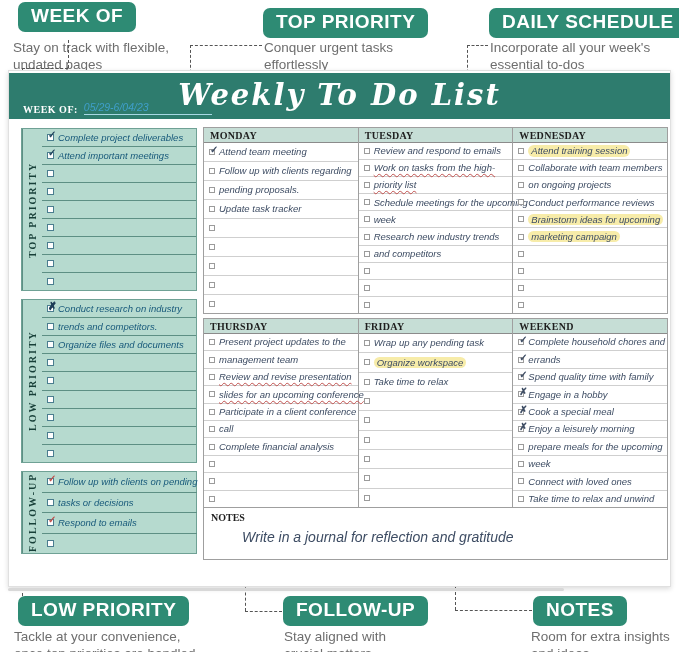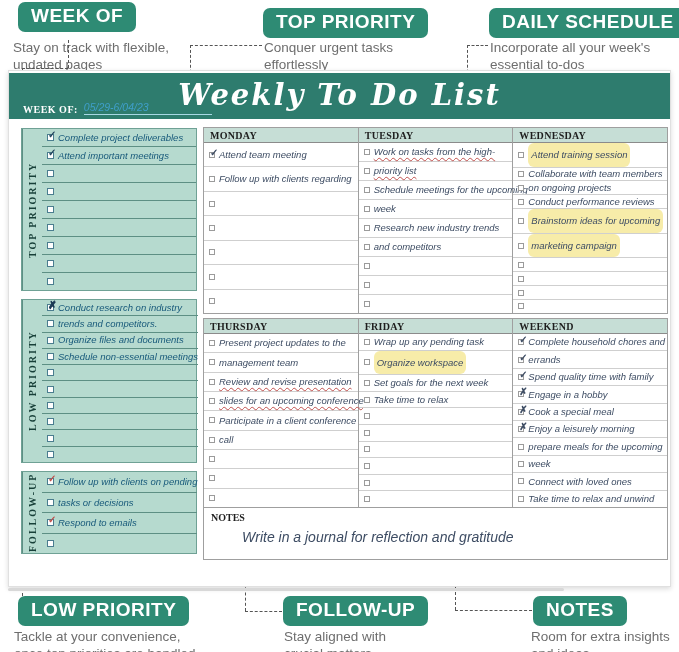--- a/index.html
+++ b/index.html
@@ -51,21 +51,21 @@
 
   
   .box{position:relative;flex:none;width:7px;height:7px;background:#fff;border:1px solid #4a7d8f;}
   .day-row .box{border-color:#9b9b9b;width:6px;height:6px;}
   .mark{position:absolute;left:0px;top:-5px;font-style:normal;font-weight:bold;font-size:10px;line-height:1;}
   .mark-red-check{color:var(--accent-red) !important;}
   .mark-scribble{color:#1c3b55 !important;text-shadow:.6px .6px 0 #1c3b55;}
   .txt{font-style:italic;font-size:9.5px;white-space:nowrap;line-height:1;}
   .deco-red-wavy{text-decoration:underline;text-decoration-style:wavy;
     text-decoration-color:var(--accent-red);text-underline-offset:2px;}
-  .deco-highlight{background:var(--highlight-yellow);border-radius:6px;padding:7px 3px;}
+  .deco-highlight{background:var(--highlight-yellow);border-radius:6px;padding:1px 3px;}
 
   
   #grid{position:absolute;left:194px;top:56px;width:465px;}
   .grid-row{display:flex;border:1px solid #9f9f9f;background:#fff;}
   #grid-row-0{height:187px;margin-bottom:4px;}
   #grid-row-1{height:190px;}
   .day-col{flex:1 1 0;display:flex;flex-direction:column;border-right:1px solid #9f9f9f;min-width:0;}
   .day-col:last-child{border-right:none;}
   .day-header{height:15px;background:var(--day-header-teal);border-bottom:1px solid #8b8b8b;
     font-family:"Liberation Serif",serif;font-weight:bold;font-size:10px;letter-spacing:.3px;
@@ -204,24 +204,20 @@
             <div class="sb-row row">
               <span class="box"></span>
               <span class="txt">trends and competitors.</span>
             </div>
             <div class="sb-row row">
               <span class="box"></span>
               <span class="txt">Organize files and documents</span>
             </div>
             <div class="sb-row row">
               <span class="box"></span>
-              <span class="txt">Schedule non-essential meetings</span>
-            </div>
-            <div class="sb-row row">
-              <span class="box"></span>
             </div>
             <div class="sb-row row">
               <span class="box"></span>
             </div>
             <div class="sb-row row">
               <span class="box"></span>
             </div>
             <div class="sb-row row">
               <span class="box"></span>
             </div>
@@ -269,38 +265,50 @@
                   <span class="mark mark-check">✓</span>
                 </span>
                 <span class="txt">Attend team meeting</span>
               </div>
               <div class="day-row row">
                 <span class="box"></span>
                 <span class="txt">Follow up with clients regarding</span>
               </div>
               <div class="day-row row">
                 <span class="box"></span>
+                <span class="txt">pending proposals.</span>
+              </div>
+              <div class="day-row row">
+                <span class="box"></span>
+                <span class="txt">Update task tracker</span>
+              </div>
+              <div class="day-row row">
+                <span class="box"></span>
               </div>
               <div class="day-row row">
                 <span class="box"></span>
               </div>
               <div class="day-row row">
                 <span class="box"></span>
               </div>
               <div class="day-row row">
                 <span class="box"></span>
               </div>
               <div class="day-row row">
                 <span class="box"></span>
               </div>
             </div>
           </div>
           <div class="day-col">
             <div class="day-header">TUESDAY</div>
             <div class="day-rows">
+              <div class="day-row row">
+                <span class="box"></span>
+                <span class="txt">Review and respond to emails</span>
+              </div>
               <div class="day-row row">
                 <span class="box"></span>
                 <span class="txt deco-red-wavy">Work on tasks from the high-</span>
               </div>
               <div class="day-row row">
                 <span class="box"></span>
                 <span class="txt deco-red-wavy">priority list</span>
               </div>
               <div class="day-row row">
                 <span class="box"></span>
@@ -394,43 +402,43 @@
               <div class="day-row row">
                 <span class="box"></span>
                 <span class="txt">Participate in a client conference</span>
               </div>
               <div class="day-row row">
                 <span class="box"></span>
                 <span class="txt">call</span>
               </div>
               <div class="day-row row">
                 <span class="box"></span>
+                <span class="txt">Complete financial analysis</span>
+              </div>
+              <div class="day-row row">
+                <span class="box"></span>
               </div>
               <div class="day-row row">
                 <span class="box"></span>
               </div>
               <div class="day-row row">
                 <span class="box"></span>
               </div>
             </div>
           </div>
           <div class="day-col">
             <div class="day-header">FRIDAY</div>
             <div class="day-rows">
               <div class="day-row row">
                 <span class="box"></span>
                 <span class="txt">Wrap up any pending task</span>
               </div>
               <div class="day-row row">
                 <span class="box"></span>
                 <span class="txt deco-highlight">Organize workspace</span>
-              </div>
-              <div class="day-row row">
-                <span class="box"></span>
-                <span class="txt">Set goals for the next week</span>
               </div>
               <div class="day-row row">
                 <span class="box"></span>
                 <span class="txt">Take time to relax</span>
               </div>
               <div class="day-row row">
                 <span class="box"></span>
               </div>
               <div class="day-row row">
                 <span class="box"></span>

